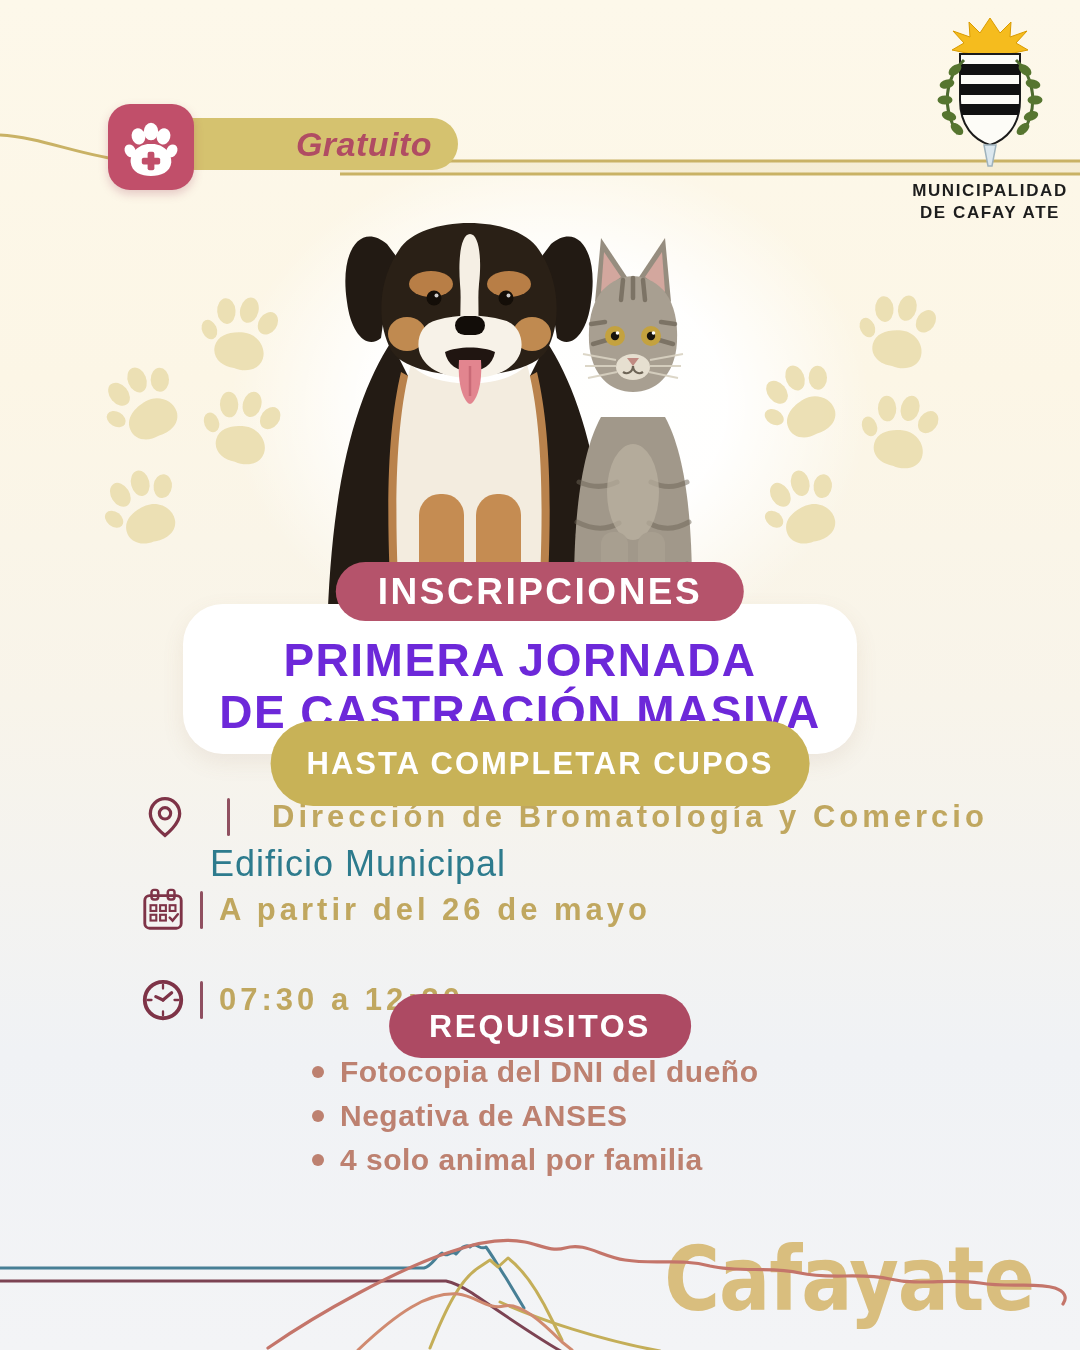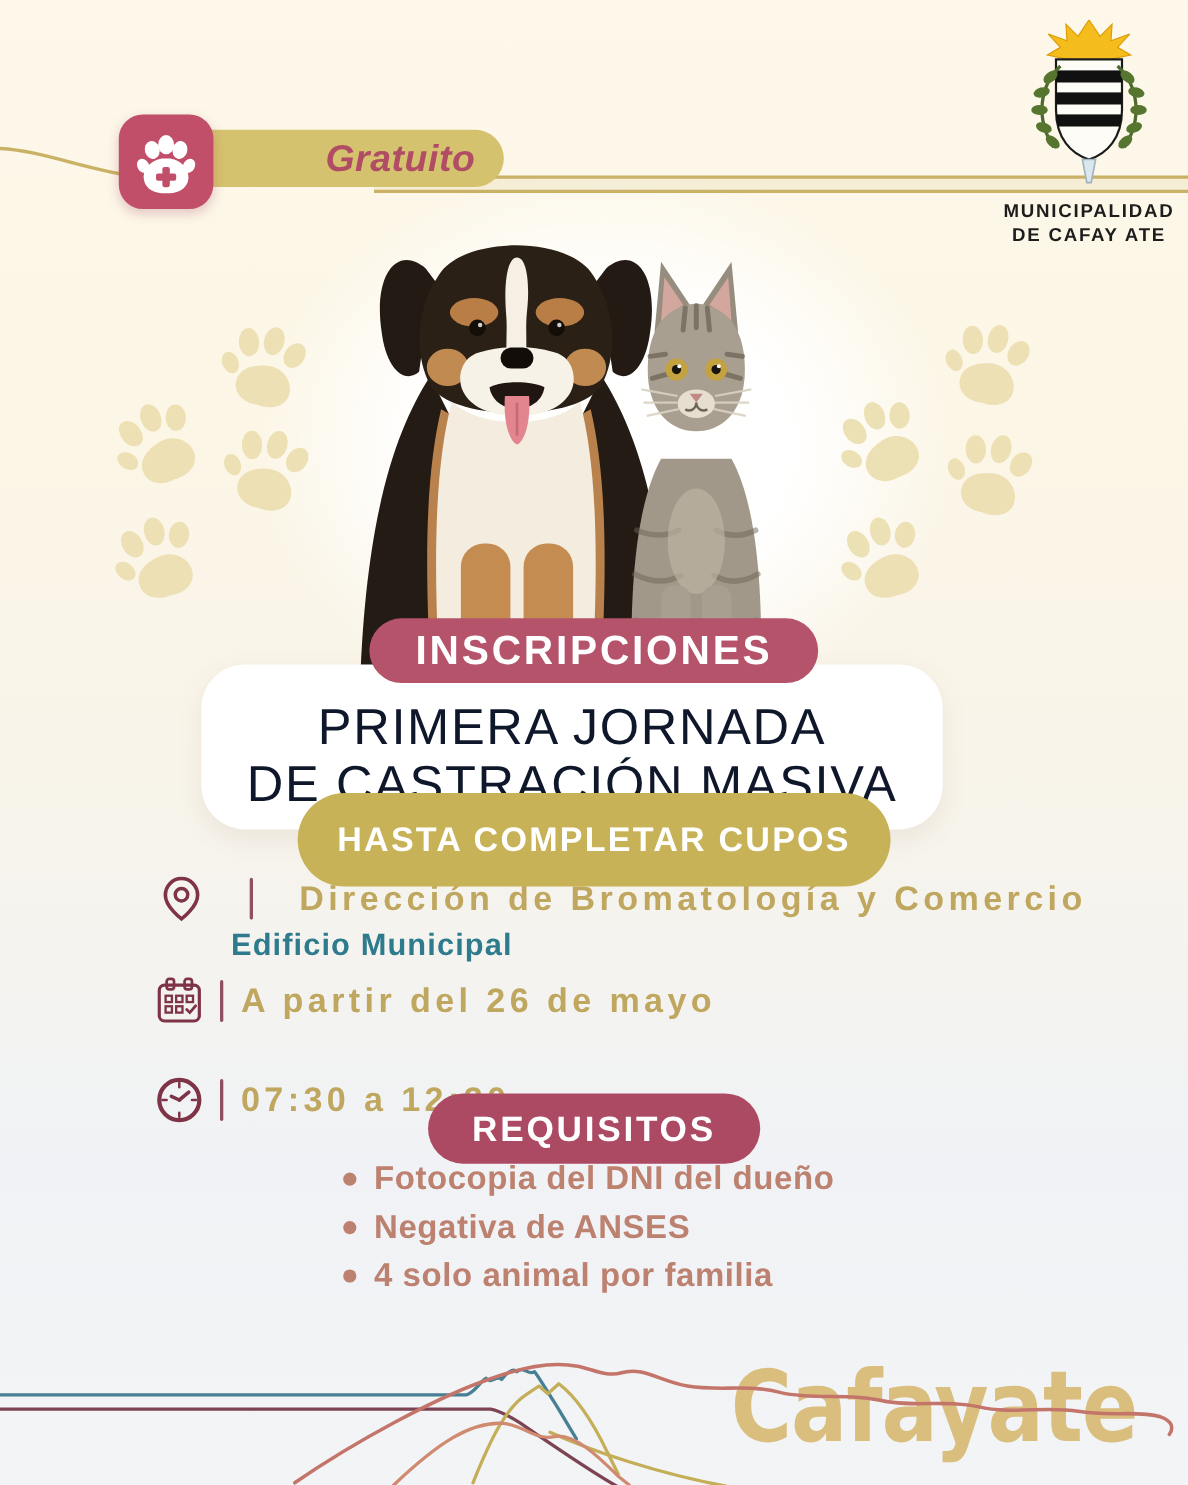--- a/index.html
+++ b/index.html
@@ -37,28 +37,28 @@
     position:absolute;left:50%;transform:translateX(-50%);
     display:flex;align-items:center;justify-content:center;
     color:#fff;font-weight:bold;border-radius:999px;white-space:nowrap;
   }
   .pill-inscriptions{top:562px;height:59px;padding:0 42px;background:#b5536b;font-size:37px;letter-spacing:2.5px;z-index:5;}
   .title-card{
     position:absolute;left:183px;top:604px;width:674px;height:150px;background:#ffffff;
     border-radius:40px;z-index:4;box-shadow:0 8px 22px rgba(150,110,80,.10);
     display:flex;flex-direction:column;align-items:center;justify-content:center;padding-top:14px;box-sizing:border-box;
   }
-  .title-card .tline{color:#0f172a;font-weight:normal;font-size:46px;letter-spacing:1.5px;line-height:52px;}
+  .title-card .tline{color:#6d28d9;font-weight:bold;font-size:46px;letter-spacing:1.5px;line-height:52px;}
   .pill-cupos{top:721px;height:53px;padding:16px 36px;background:#c8b257;font-size:31px;letter-spacing:2px;z-index:6;}
   .pill-requisitos{top:994px;height:64px;padding:0 40px;background:#ad4a63;font-size:32px;letter-spacing:2.5px;}
   
   .info-row{position:absolute;display:flex;align-items:center;}
   .info-sep{width:3px;height:38px;background:rgba(126,51,71,.85);border-radius:2px;margin:0 16px 0 14px;}
   .info-text{color:#c0a75f;font-weight:bold;font-size:31px;letter-spacing:4px;white-space:nowrap;}
-  .info-sub{position:absolute;left:210px;top:843px;color:#2d7b8d;font-weight:bold;font-size:28px;letter-spacing:1px;}
+  .info-sub{position:absolute;left:210px;top:843px;color:#2d7b8d;font-weight:normal;font-size:36px;letter-spacing:1px;}
   
   .req-list{position:absolute;left:308px;top:1056px;list-style:none;margin:0;padding:0;}
   .req-list li{
     position:relative;padding-left:32px;margin-bottom:12px;
     color:#bd8170;font-weight:bold;font-size:30px;letter-spacing:.5px;line-height:32px;white-space:nowrap;
   }
   .req-list li::before{
     content:"";position:absolute;left:4px;top:10px;width:12px;height:12px;border-radius:50%;background:#bd8170;
   }
   

